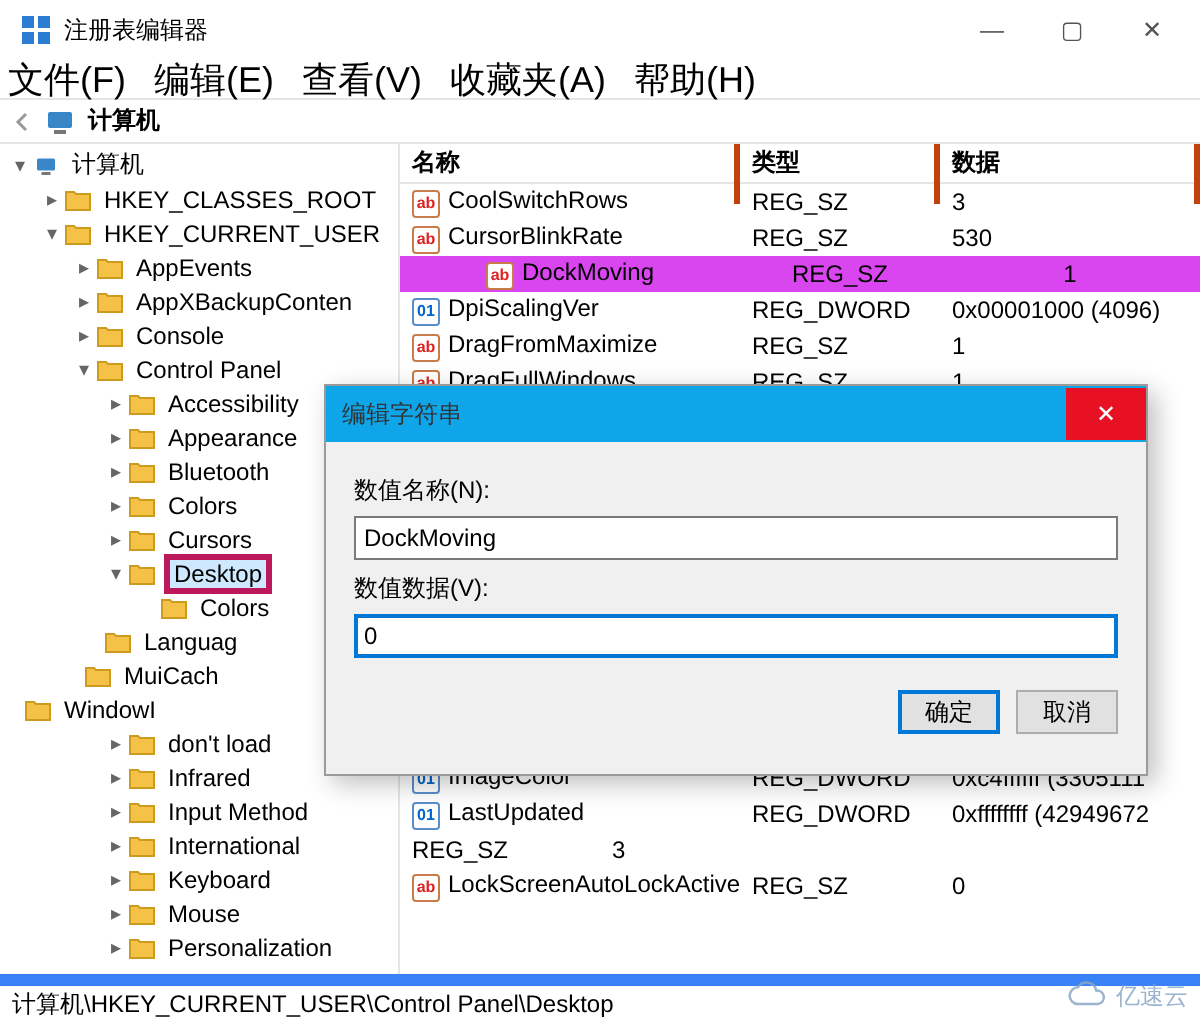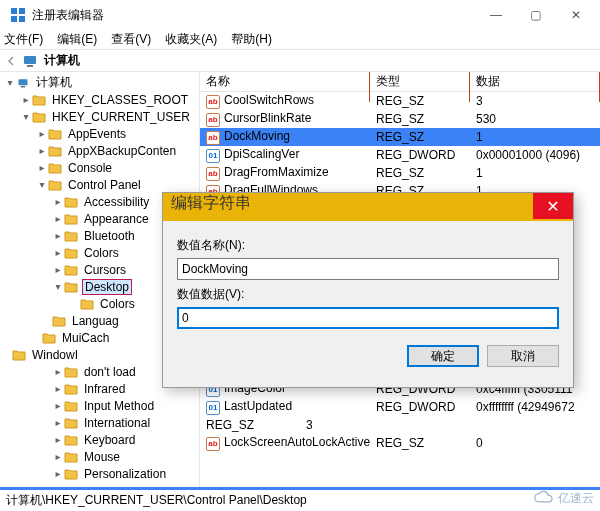--- a/index.html
+++ b/index.html
@@ -2,57 +2,57 @@
 <html><head>
 <meta charset="utf-8">
 <style>
   * { box-sizing: border-box; margin: 0; padding: 0; font-family: "Microsoft YaHei", "Segoe UI", sans-serif; }
   body { width: 600px; height: 511px; background: #fff; font-size: 12px; color: #000; position: relative; overflow: hidden; }
   .titlebar { height: 30px; display: flex; align-items: center; padding: 0 4px; background: #fff; }
   .titlebar .app-icon { width: 16px; height: 16px; margin: 0 6px; }
   .titlebar .title { flex: 1; font-size: 12px; }
   .titlebar .win-btns { display: flex; }
   .titlebar .win-btn { width: 40px; height: 28px; display: flex; align-items: center; justify-content: center; color: #555; }
-  .menubar { height: 20px; display: flex; align-items: center; padding: 0 4px; gap: 14px; font-size: 12px; border-bottom: 1px solid #e5e5e5; }
+  .menubar { height: 20px; display: flex; align-items: center; padding: 0 4px; gap: 14px; font-size: 18px; border-bottom: 1px solid #e5e5e5; }
   .menubar span { }
   .toolbar { height: 22px; display: flex; align-items: center; gap: 4px; padding: 0 4px; border-bottom: 1px solid #e5e5e5; }
   .nav-arrow { width: 14px; height: 14px; display:flex; align-items:center; justify-content:center; color:#999; }
   .tree-root-label { font-weight: bold; font-size: 12px; margin-left:2px;}
   .root-icon { width:16px; height:16px; }
   .main { position: absolute; top: 72px; bottom: 24px; left: 0; right: 0; display: flex; }
   .tree { width: 200px; border-right: 1px solid #e5e5e5; overflow: hidden; padding-top:2px; }
   .tree-item { display: flex; align-items: center; height: 17px; white-space: nowrap; }
   .exp { width: 12px; text-align: center; color: #666; font-size: 10px; }
   .exp.blank { visibility: hidden; }
   .folder-icon { width: 14px; height: 12px; margin-right: 4px; }
-  .tree-item.sel .label { background: #cde8ff; border:1px solid #be185d; padding:0 2px; }
+  .tree-item.sel .label { background: #cde8ff; border:3px solid #be185d; padding:0 2px; }
   .tree-item .label { padding:0 2px; }
   .list { flex: 1; overflow: hidden; }
   .list-header { display: flex; height: 20px; border-bottom: 1px solid #e5e5e5; align-items: center; font-size: 12px; }
-  .list-header .col { padding: 12px 6px; border-right: 1px solid #c2410c; }
+  .list-header .col { padding: 12px 6px; border-right: 3px solid #c2410c; font-weight: bold; }
   .col-name { width: 170px; }
   .col-type { width: 100px; }
   .col-data { flex: 1; }
   .list-row { display: flex; height: 18px; align-items: center; font-size: 12px; }
-  .list-row.sel { background: #3b82f6; }
+  .list-row.sel { background: #d946ef; text-align: center; }
   .list-row .col { padding: 0 6px; overflow: hidden; white-space: nowrap; }
   .val-icon { width: 14px; height: 14px; margin-right: 4px; display:inline-flex; align-items:center; justify-content:center; border:1px solid #c97b4a; border-radius:2px; background:#fff; font-size:8px; font-weight:bold; }
   .val-icon.str { color:#d22; }
   .val-icon.num { color:#06c; border-color:#5a8ecb; }
-  .statusbar { position: absolute; bottom: 0; left: 0; right: 0; height: 24px; border-top: 3px solid #3b82f6; display: flex; align-items: center; padding: 0 6px; font-size: 12px; }
+  .statusbar { position: absolute; bottom: 0; left: 0; right: 0; height: 24px; border-top: 6px solid #3b82f6; display: flex; align-items: center; padding: 0 6px; font-size: 12px; }
   .dialog-backdrop { position: absolute; left: 162px; top: 192px; width: 412px; height: 196px; background: #f0f0f0; border: 1px solid #9a9a9a; box-shadow: 4px 4px 12px rgba(0,0,0,.25); }
-  .dlg-title { height: 28px; background: #eab308; display:flex; align-items:flex-start; padding:0 8px; color:#333; font-size:16px; }
+  .dlg-title { height: 28px; background: #0ea5e9; display:flex; align-items:center; padding:0 8px; color:#333; font-size:12px; }
   .dlg-title .t { flex:1; }
   .dlg-close { width: 40px; height: 26px; background:#e81123; color:#fff; display:flex; align-items:center; justify-content:center; margin:-0px -8px 0 0; }
   .dlg-body { padding: 10px 14px; }
   .dlg-label { font-size:12px; margin: 6px 0 4px; }
   .dlg-input { width: 100%; height: 22px; border:1px solid #7a7a7a; padding: 0 4px; font-size:12px; background:#fff; }
   .dlg-input.focus { border:1px solid #0078d7; box-shadow: inset 0 0 0 1px #0078d7; }
   .dlg-btns { display:flex; justify-content:flex-end; gap:8px; margin-top: 16px; }
-  .dlg-btn { width: 72px; height: 22px; border:1px solid #adadad; background:#e1e1e1; text-align:center; line-height:20px; font-size:12px; }
+  .dlg-btn { width: 51px; height: 22px; border:1px solid #adadad; background:#e1e1e1; text-align:center; line-height:20px; font-size:12px; }
   .dlg-btn.primary { border:1px solid #0078d7; box-shadow: inset 0 0 0 1px #0078d7; }
   .watermark { position:absolute; right:6px; bottom:4px; display:flex; align-items:flex-start; gap:4px; color:#8aa9c7; font-size:12px; opacity:.85; }
   .watermark .cloud { width:20px; height:14px; }
 </style>
 </head>
 <body>
 
 <div class="titlebar">
   <svg class="app-icon" viewBox="0 0 16 16">
       <rect x="1" y="1" width="6" height="6" fill="#2b7cd3"></rect>

